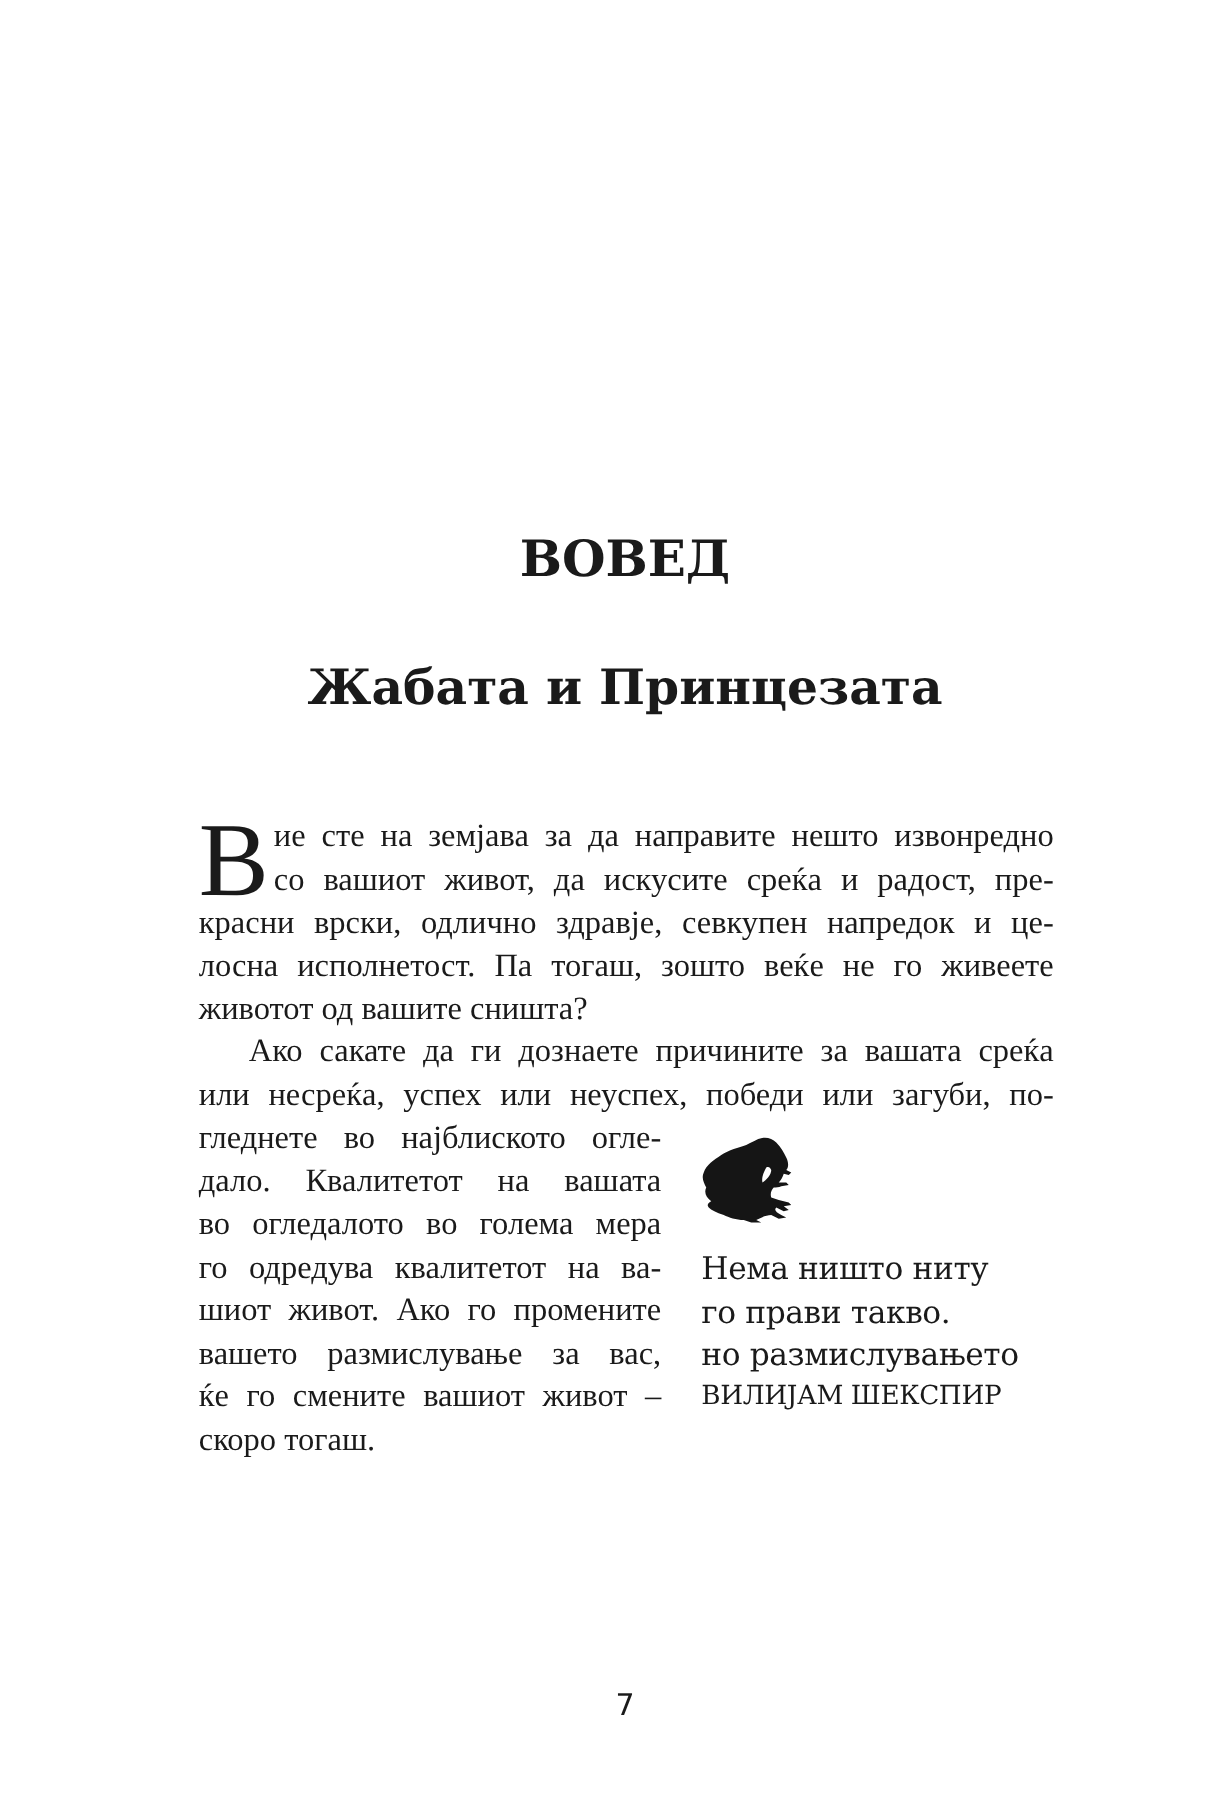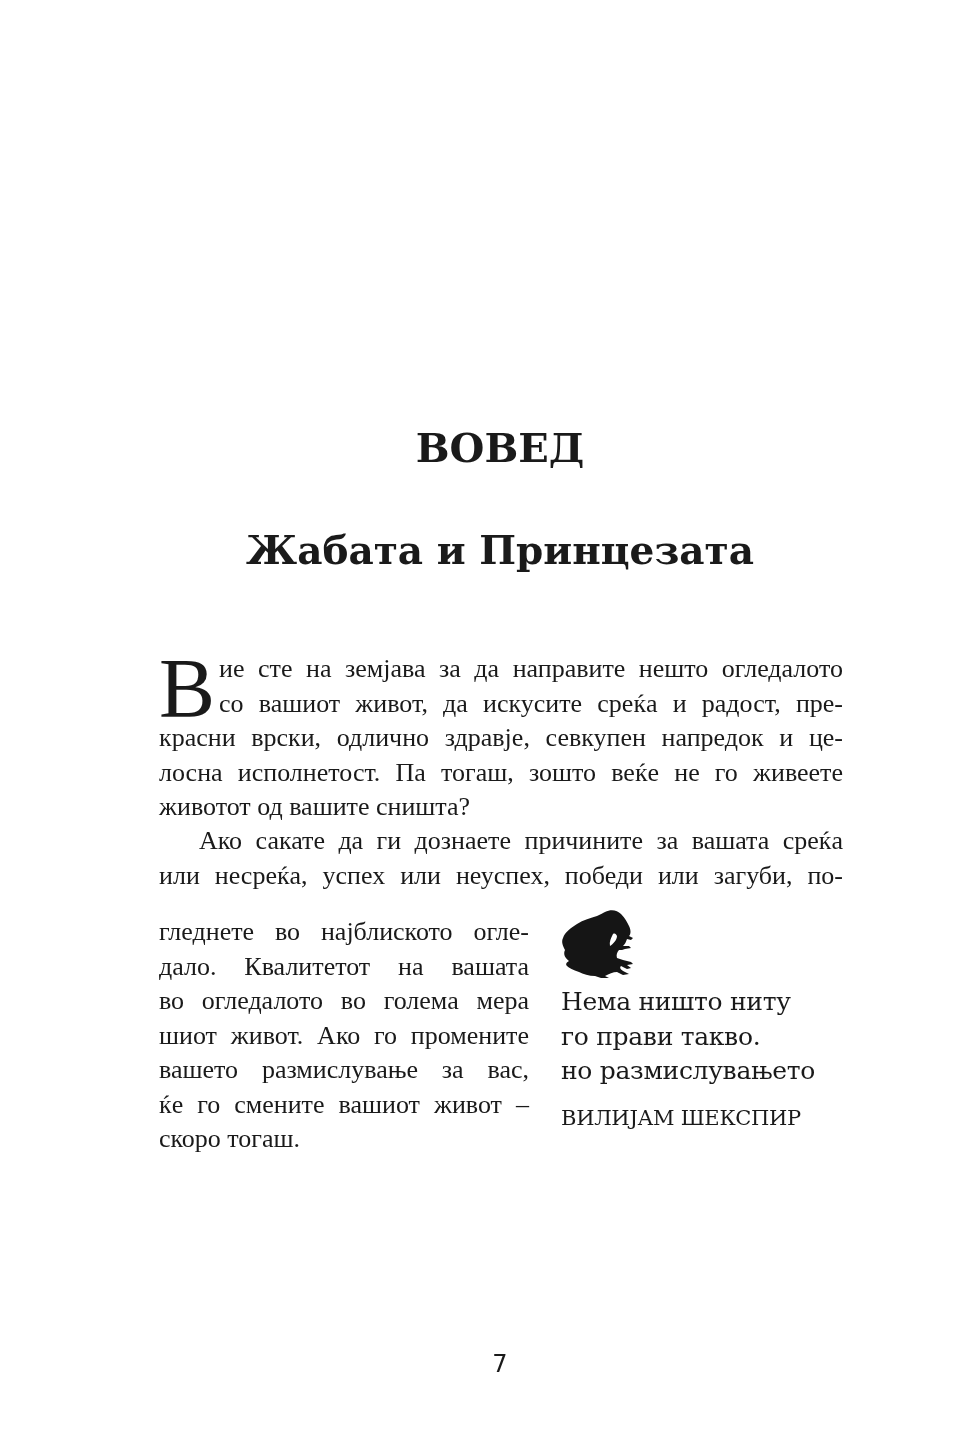--- a/index.html
+++ b/index.html
@@ -62,45 +62,44 @@
     .indent { padding-left: 40px; }
 
     .column-text {
       position: absolute;
       left: 159px;
       top: 893px;
       width: 370px;
       font-family: "Liberation Serif", serif;
       font-size: 26px;
       line-height: 34.5px;
-      margin-top: 22px;
     }
 
     .sidebar {
       position: absolute;
       left: 561px;
       top: 908px;
       width: 290px;
     }
     .frog {
       display: block;
       width: 76px;
       height: 72px;
     }
     .quote {
-      margin-top: 5px;
+      margin-top: 18px;
       font-family: "DejaVu Serif", serif;
       font-size: 25px;
       line-height: 34.5px;
       color: #1a1a1a;
       letter-spacing: -0.3px;
     }
     .quote .qline { display: block; white-space: nowrap; }
     .author {
-      margin-top: 17px;
+      margin-top: 2px;
       font-family: "DejaVu Serif", serif;
       font-size: 21px;
       letter-spacing: -0.3px;
     }
     .page-number {
       position: absolute;
       top: 1350px;
       left: 0;
       width: 1000px;
       text-align: center;
@@ -111,36 +110,37 @@
 </head>
 <body>
 
 <div>
 
   <div class="chapter-label">ВОВЕД</div>
   <div class="chapter-title">Жабата и Принцезата</div>
 
   <div class="body-text para1">
     <span class="dropcap">В</span>
-    <span class="line">ие сте на земјава за да направите нешто огледалото</span>
+    <span class="line">ие сте на земјава за да направите нешто извонредно</span>
     <span class="line">со вашиот живот, да искусите среќа и радост, пре-</span>
     <span class="line">красни врски, одлично здравје, севкупен напредок и це-</span>
     <span class="line">лосна исполнетост. Па тогаш, зошто веќе не го живеете</span>
     <span class="line last">животот од вашите сништа?</span>
   </div>
 
   <div class="body-text para2">
     <span class="line indent">Ако сакате да ги дознаете причините за вашата среќа</span>
     <span class="line">или несреќа, успех или неуспех, победи или загуби, по-</span>
   </div>
 
   <div class="column-text">
     <span class="line">гледнете во најблиското огле-</span>
     <span class="line">дало. Квалитетот на вашата</span>
     <span class="line">во огледалото во голема мера</span>
+    <span class="line">го одредува квалитетот на ва-</span>
     <span class="line">шиот живот. Ако го промените</span>
     <span class="line">вашето размислување за вас,</span>
     <span class="line">ќе го смените вашиот живот –</span>
     <span class="line last">скоро тогаш.</span>
   </div>
 
   <div class="sidebar">
     <svg class="frog" viewBox="0 0 76 72">
       <path fill="#151515" d="
         M44 4 C50 1 56 2 60 6 C64 10 66 14 68 18

